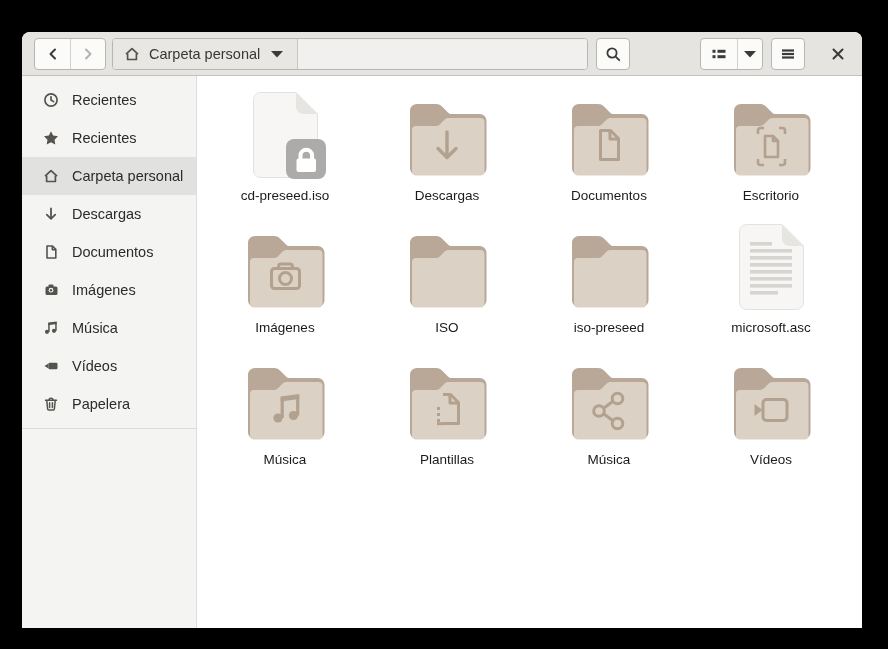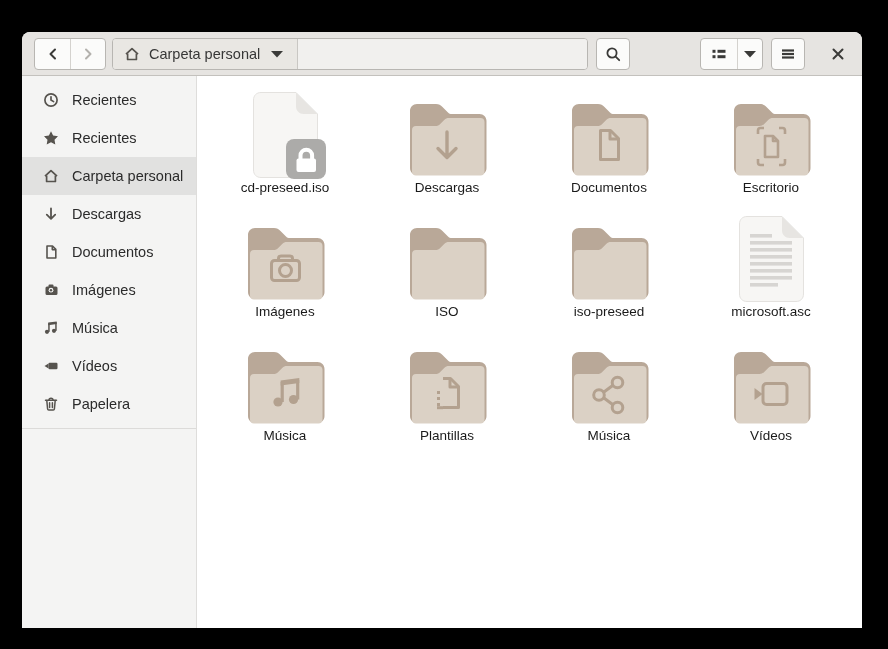--- a/index.html
+++ b/index.html
@@ -67,21 +67,21 @@
   .grid{
     display:grid;grid-template-columns:repeat(4,162px);row-gap:15px;align-items:start;
   }
   .tile{display:flex;flex-direction:column;align-items:center;cursor:pointer;}
   .icon-box{height:90px;display:flex;align-items:flex-end;justify-content:center;}
   .icon-wrap{position:relative;display:inline-block;line-height:0;}
   .emblem{position:absolute;width:40px;height:40px;}
   .emblem.on-folder{right:-7px;bottom:1px;}
   .emblem.on-file{right:-7px;bottom:0px;}
   .tile-label{
-    margin-top:0;font-size:13.5px;line-height:1.4;color:#1a1a1a;text-align:left;
+    margin-top:8px;font-size:13.5px;line-height:1.4;color:#1a1a1a;text-align:left;
     max-width:112px;overflow-wrap:anywhere;
   }
 </style>
 </head>
 <body>
 
 <svg width="0" height="0" style="position:absolute">
   <defs>
 
     <g id="sym-folder">

